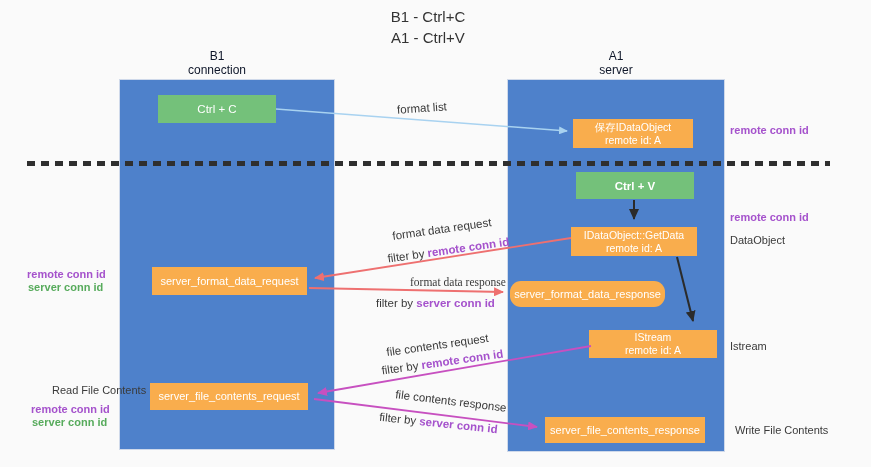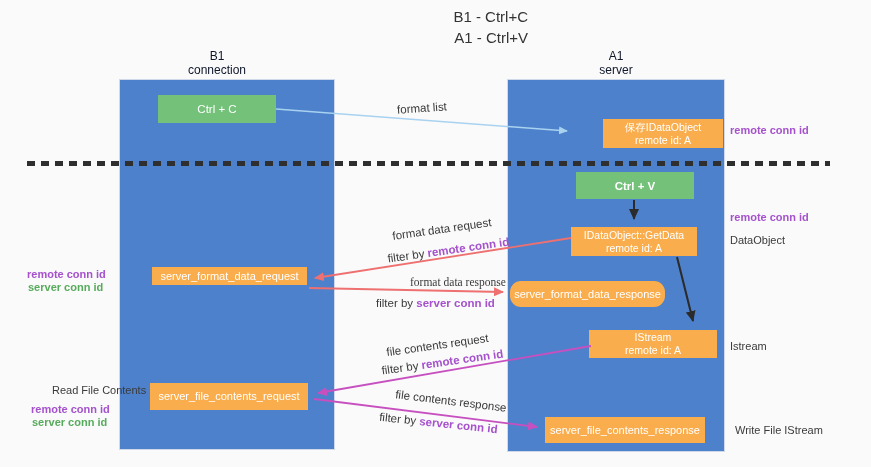--- a/index.html
+++ b/index.html
@@ -4,21 +4,21 @@
 <style>
   html,body{margin:0;padding:0;}
   .canvas{
     position:relative; width:871px; height:467px;
     background:#fafafa; overflow:hidden;
     font-family:"Liberation Sans", sans-serif;
     color:#3a3a3a;
   }
   .abs{position:absolute;}
   .title{
-    left:328px; top:6px; width:200px; text-align:right;
+    left:328px; top:6px; width:200px; text-align:center;
     font-size:15px; line-height:21px; color:#333;
   }
   .col-head{
     text-align:center; font-size:12px; line-height:14px; color:#0f172a;
   }
   .lane{
     background:#4e81cb; border:1px solid #cfd9ea; box-sizing:border-box;
   }
   .node{
     background:#f9ad4d; color:#fff; text-align:center;
@@ -71,29 +71,29 @@
 
   <div class="abs dashes"></div>
 
   <div class="abs key" style="left:158px; top:95px; width:118px; height:28px;">
     <span>Ctrl + C</span>
   </div>
   <div class="abs key" style="left:576px; top:172px; width:118px; height:27px;font-weight:bold;">
     <span>Ctrl + V</span>
   </div>
 
-  <div class="abs node" style="left:573px; top:119px; width:120px; height:29px; font-size:10.5px;margin-left:30px;">
+  <div class="abs node" style="left:573px; top:119px; width:120px; height:29px; font-size:10.5px;">
     <span>保存IDataObject</span>
     <span>remote id: A</span>
   </div>
   <div class="abs node" style="left:571px; top:227px; width:126px; height:29px; font-size:10.5px;">
     <span>IDataObject::GetData</span>
     <span>remote id: A</span>
   </div>
-  <div class="abs node" style="left:152px; top:267px; width:155px; height:18px;">
+  <div class="abs node" style="left:152px; top:267px; width:155px; height:28px;">
     <span>server_format_data_request</span>
   </div>
   <div class="abs node" style="left:510px; top:281px; width:155px; height:26px;border-radius:11px;">
     <span>server_format_data_response</span>
   </div>
   <div class="abs node" style="left:589px; top:330px; width:128px; height:28px; font-size:10.5px;">
     <span>IStream</span>
     <span>remote id: A</span>
   </div>
   <div class="abs node" style="left:150px; top:383px; width:158px; height:27px;">
@@ -144,21 +144,21 @@
   </div>
   <div class="abs flow rot-p7" style="left:395px; top:395px;">file contents response</div>
   <div class="abs flow rot-p6" style="left:379px; top:417px;">
     <span>filter by </span><span class="purple">server conn id</span>
   </div>
 
   <div class="abs side-bold purple" style="left:730px; top:124px;">remote conn id</div>
   <div class="abs side-bold purple" style="left:730px; top:211px;">remote conn id</div>
   <div class="abs side" style="left:730px; top:234px;">DataObject</div>
   <div class="abs side" style="left:730px; top:340px;">Istream</div>
-  <div class="abs side" style="left:735px; top:424px;">Write File IStream</div>
+  <div class="abs side" style="left:735px; top:424px;">Write File Contents</div>
 
   <div class="abs side-bold purple" style="left:27px; top:268px;">remote conn id</div>
   <div class="abs side-bold greentx" style="left:28px; top:281px;">server conn id</div>
   <div class="abs side" style="left:28px; top:384px;padding-left:24px;">Read File Contents</div>
   <div class="abs side-bold purple" style="left:31px; top:403px;">remote conn id</div>
   <div class="abs side-bold greentx" style="left:32px; top:416px;">server conn id</div>
 
 </div>
 
 </body></html>

